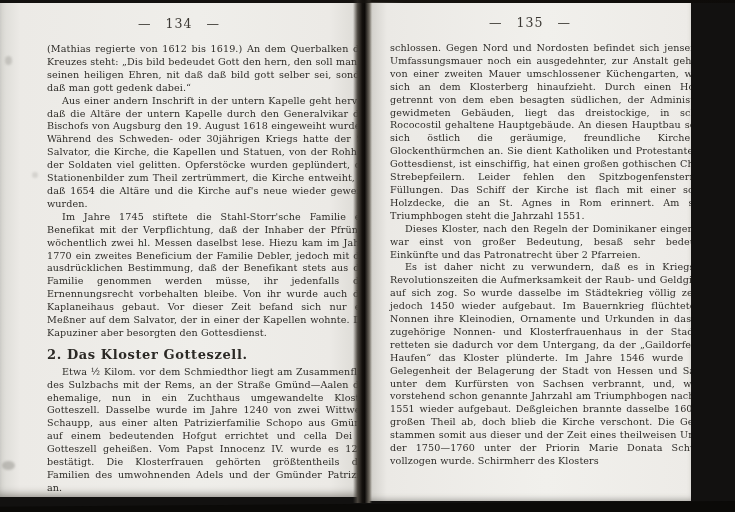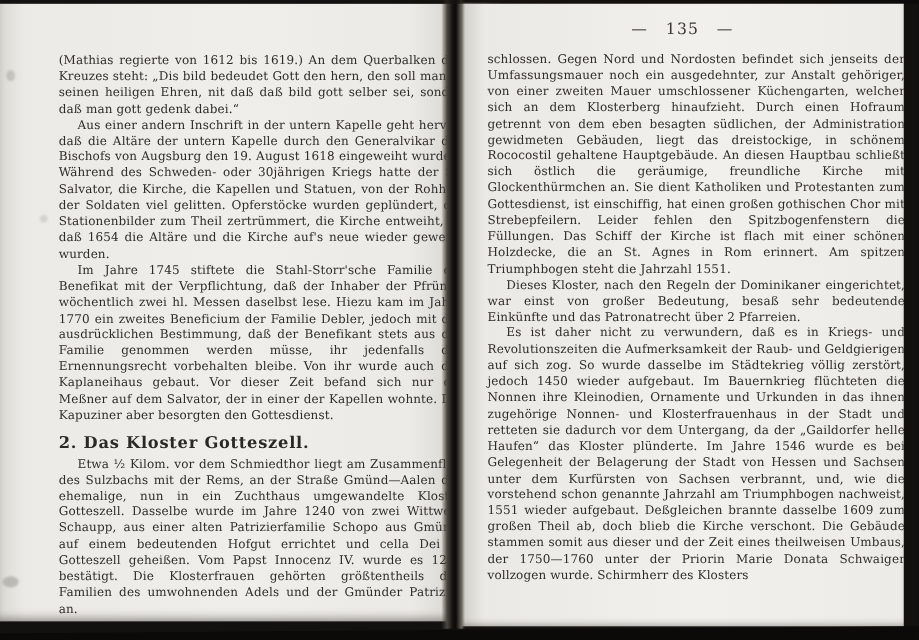--- a/index.html
+++ b/index.html
@@ -16,21 +16,21 @@
     position: absolute;
     color: #2e2c28;
     overflow: hidden;
   }
   .page-left {
     left: 0; top: 3px; width: 358px; height: 494px;
     background: linear-gradient(90deg, #dbdad5 0px, #eceae6 20px, #efeeea 55%, #eceae6 92%, #dcdad5 100%);
     box-shadow: inset 0 -6px 8px -4px rgba(60,56,50,0.55);
   }
   .page-right {
-    left: 369px; top: 2px; width: 354px; height: 499px;
+    left: 369px; top: 2px; width: 322px; height: 499px;
     background: linear-gradient(90deg, #cfcdc8 0px, #ebe9e5 18px, #f1f0ec 55%, #edebe7 100%);
     box-shadow: inset 0 -4px 6px -3px rgba(60,56,50,0.45);
   }
   .gutter {
     position: absolute; left: 353px; top: 0; width: 19px; height: 503px;
     background: linear-gradient(90deg, rgba(40,36,30,0) 0%, #4a453e 25%, #14110e 48%, #0c0a08 62%, #6a655c 85%, rgba(60,56,50,0) 100%);
   }
   .top-edge {
     position: absolute; left: 0; top: 0; width: 735px; height: 3px;
     background: linear-gradient(90deg, rgba(20,17,14,0.25) 0%, rgba(20,17,14,0.55) 45%, #16130f 55%, #0d0b09 100%);
@@ -81,20 +81,21 @@
   .smudge-a { left: 2px; top: 461px; width: 13px; height: 9px; opacity: 0.45; }
   .smudge-b { left: 5px; top: 56px;  width: 7px;  height: 9px; opacity: 0.35; }
   .smudge-c { left: 32px; top: 172px; width: 6px; height: 6px; opacity: 0.25; }
 </style>
 </head>
 <body>
 
 <div class="spread">
 
   <div class="page page-left">
+    <div class="page-header">— 134 —</div>
     <div class="text-block text-block-left">
         <p class="">(Mathias regierte von 1612 bis 1619.) An dem Querbalken des Kreuzes steht: „Dis bild bedeudet Gott den hern, den soll man in seinen heiligen Ehren, nit daß daß bild gott selber sei, sonder daß man gott gedenk dabei.“</p>
         <p class="indent">Aus einer andern Inschrift in der untern Kapelle geht hervor, daß die Altäre der untern Kapelle durch den Generalvikar des Bischofs von Augsburg den 19. August 1618 eingeweiht wurden. Während des Schweden- oder 30jährigen Kriegs hatte der St. Salvator, die Kirche, die Kapellen und Statuen, von der Rohheit der Soldaten viel gelitten. Opferstöcke wurden geplündert, die Stationenbilder zum Theil zertrümmert, die Kirche entweiht, so daß 1654 die Altäre und die Kirche auf's neue wieder geweiht wurden.</p>
         <p class="indent">Im Jahre 1745 stiftete die Stahl-Storr'sche Familie ein Benefikat mit der Verpflichtung, daß der Inhaber der Pfründe wöchentlich zwei hl. Messen daselbst lese. Hiezu kam im Jahre 1770 ein zweites Beneficium der Familie Debler, jedoch mit der ausdrücklichen Bestimmung, daß der Benefikant stets aus der Familie genommen werden müsse, ihr jedenfalls das Ernennungsrecht vorbehalten bleibe. Von ihr wurde auch das Kaplaneihaus gebaut. Vor dieser Zeit befand sich nur ein Meßner auf dem Salvator, der in einer der Kapellen wohnte. Die Kapuziner aber besorgten den Gottesdienst.</p>
         <h2 class="section-heading">2. Das Kloster Gotteszell.</h2>
         <p class="indent">Etwa ½ Kilom. vor dem Schmiedthor liegt am Zusammenfluß des Sulzbachs mit der Rems, an der Straße Gmünd—Aalen das ehemalige, nun in ein Zuchthaus umgewandelte Kloster Gotteszell. Dasselbe wurde im Jahre 1240 von zwei Wittwen, Schaupp, aus einer alten Patrizierfamilie Schopo aus Gmünd, auf einem bedeutenden Hofgut errichtet und cella Dei — Gotteszell geheißen. Vom Papst Innocenz IV. wurde es 1246 bestätigt. Die Klosterfrauen gehörten größtentheils den Familien des umwohnenden Adels und der Gmünder Patrizier an.</p>
       </div>
   </div>
 
   <div class="page page-right">

